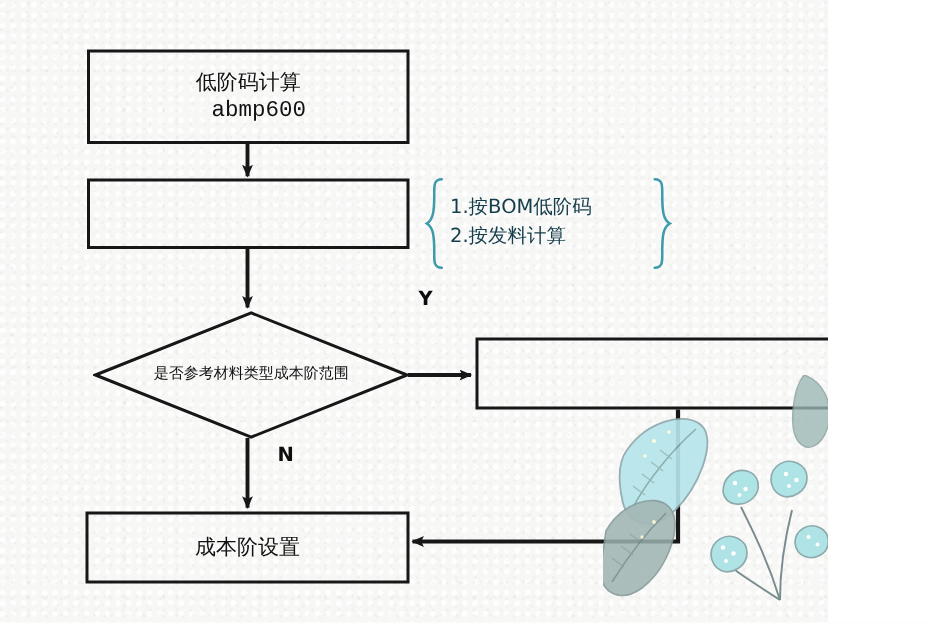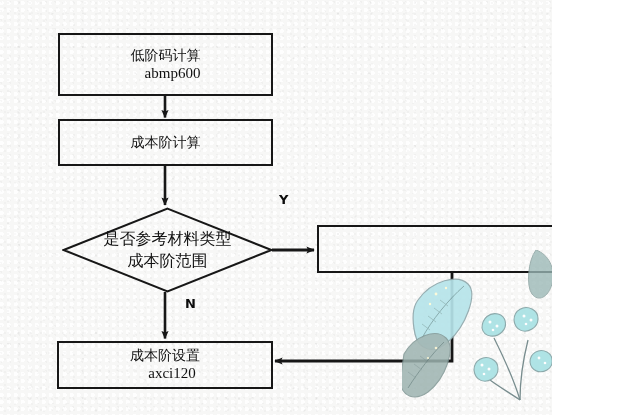--- a/index.html
+++ b/index.html
@@ -43,33 +43,33 @@
     align-items: center;
     justify-content: center;
     text-align: center;
     color: #111111;
     line-height: 1.30;
   }
   .box {
     border: 2px solid #171717;
   }
   .box .cn { font-size: 14px; }
-  .box .code { font-size: 15px; font-family: Liberation Serif, serif; margin-left: 14px; }
+  .box .code { font-size: 15px; font-family: Liberation Mono, monospace; margin-left: 14px; }
 
   #decision-node {
     border: none;
   }
   #decision-node .diamond-svg {
     position: absolute;
     inset: 0;
   }
   #decision-node .dec-text {
     position: relative;
     z-index: 2;
-    font-size: 16px;
+    font-size: 10px;
     line-height: 1.35;
     width: 135px;
   }
 
   .edge-label {
     position: absolute;
     font-size: 13px;
     font-weight: bold;
     color: #0d0d0d;
   }
@@ -126,40 +126,50 @@
 
     <polyline points="452,273 452,361 275,361" fill="none" stroke="#171717" stroke-width="2.8" marker-end="url(#arrowhead)"></polyline>
   </svg>
 
   <div class="node box" id="node-abmp600" style="left:58px; top:33px; width:215px; height:63px;">
     <div class="cn">低阶码计算</div>
     <div class="code">abmp600</div>
   </div>
 
   <div class="node box" id="node-axcp120" style="left:58px; top:119px; width:215px; height:47px;">
-    <div class="cn">成本阶计算</div>
-  </div>
-
+  </div>
+
+  <div id="annotation" style="left:283px; top:118px; width:165px; height:62px;">
+    <svg class="brace-svg" width="13" height="62" viewBox="0 0 13 62">
+      <path d="M11.5,1.5 C6,1.5 6.5,6 6.5,12 C6.5,22 6,28.5 1.5,31
+               C6,33.5 6.5,40 6.5,50 C6.5,56 6,60.5 11.5,60.5" fill="none" stroke="#3f9aab" stroke-width="1.7" stroke-linecap="round"></path>
+    </svg>
+    <div class="ann-text">1.按BOM低阶码
+2.按发料计算</div>
+    <svg class="brace-svg" width="13" height="62" viewBox="0 0 13 62" style="margin-left:auto;">
+      <path d="M1.5,1.5 C7,1.5 6.5,6 6.5,12 C6.5,22 7,28.5 11.5,31
+               C7,33.5 6.5,40 6.5,50 C6.5,56 7,60.5 1.5,60.5" fill="none" stroke="#3f9aab" stroke-width="1.7" stroke-linecap="round"></path>
+    </svg>
+  </div>
 
   <div class="node" id="decision-node" style="left:62px; top:207px; width:211px; height:86px;">
     <svg class="diamond-svg" width="211" height="86" viewBox="0 0 211 86">
       <polygon points="105.5,1.6 209.4,43 105.5,84.4 1.6,43" fill="none" stroke="#171717" stroke-width="2"></polygon>
     </svg>
     <div class="dec-text">是否参考材料类型成本阶范围</div>
   </div>
 
   <div class="edge-label" id="label-yes" style="left:279px; top:192px;">Y</div>
   <div class="edge-label" id="label-no" style="left:185px; top:296px;">N</div>
 
   <div class="node box" id="node-axci170" style="left:317px; top:225px; width:270px; height:48px;">
   </div>
 
   <div class="node box" id="node-axci120" style="left:57px; top:341px; width:216px; height:48px;">
     <div class="cn">成本阶设置</div>
-    <div class="code">axci120</div>
   </div>
 
   <svg id="decor" viewBox="0 0 150 165">
     <g opacity="0.92">
 
       <path d="M16,50 C30,30 56,24 66,34 C76,44 64,76 46,92 C30,106 16,98 13,84 C10,70 10,58 16,50 Z" fill="#b6e4ea" stroke="#8fa8ac" stroke-width="1.2"></path>
       <path d="M20,88 C30,70 46,50 62,36" fill="none" stroke="#7fa6a8" stroke-width="1"></path>
       <g stroke="#8fb6b6" stroke-width="0.8" fill="none">
         <path d="M28,80 L20,74"></path>
           <path d="M34,72 L26,66"></path>

